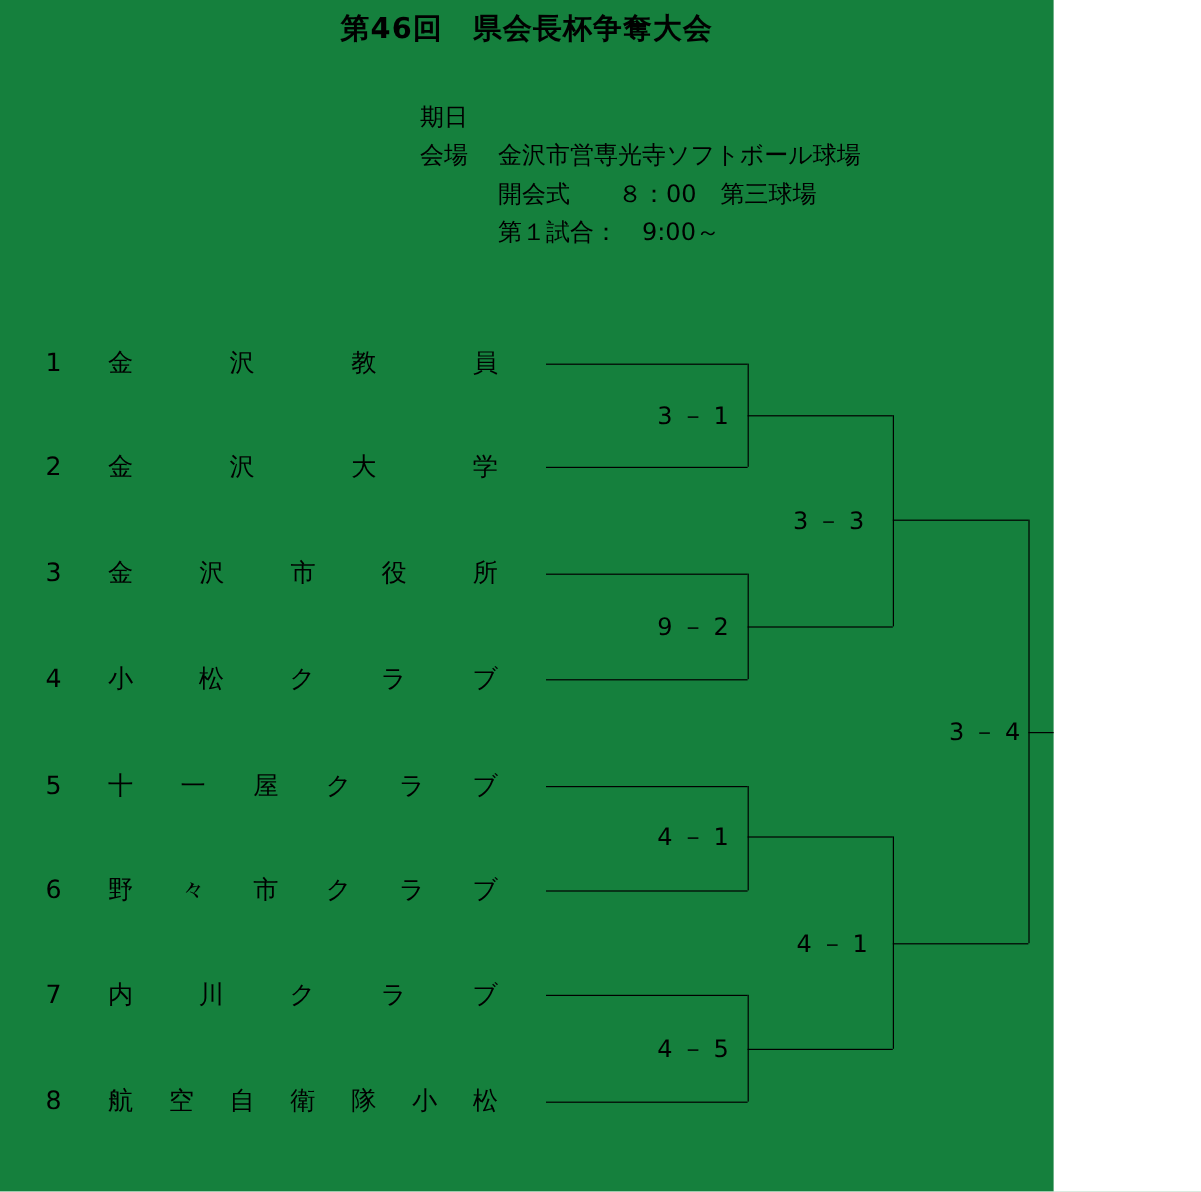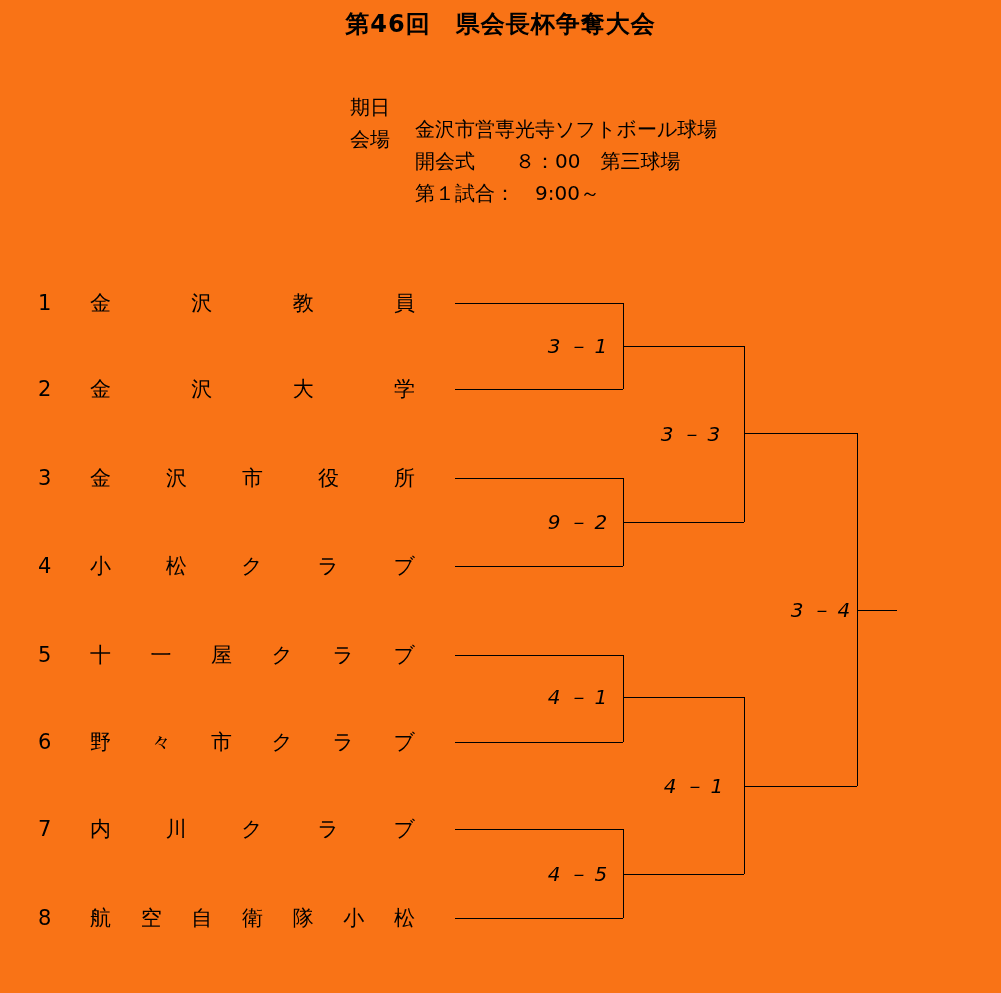--- a/index.html
+++ b/index.html
@@ -1,40 +1,40 @@
 <!DOCTYPE html>
 <html><head>
 <meta charset="utf-8">
 <style>
   html,body{margin:0;padding:0;background:#fff;}
   .page{
-    position:relative;width:1001px;height:993px;background:#f97316;
+    position:relative;width:878px;height:993px;background:#15803d;
     font-family:"DejaVu Sans","Liberation Sans",sans-serif;
     color:#000;overflow:hidden;
   }
   .title{
     position:absolute;top:8px;left:0;width:100%;
     text-align:center;font-size:24px;font-weight:bold;margin:0;
     letter-spacing:1px;
   }
-  .info-label{position:absolute;left:350px;font-size:20px;white-space:pre;margin-top:10px;}
+  .info-label{position:absolute;left:350px;font-size:20px;white-space:pre;}
   .info-value{position:absolute;left:415px;font-size:20px;white-space:pre;}
   .seed{
     position:absolute;left:38px;transform:translateY(-50%);
     font-size:21px;line-height:1;
   }
   .tname{
     position:absolute;left:90px;width:325px;transform:translateY(-50%);
     font-size:21px;line-height:1;display:flex;justify-content:space-between;
   }
   .hline{position:absolute;height:1px;background:#000;}
   .vline{position:absolute;width:1px;background:#000;}
   .match-label{
     position:absolute;transform:translate(-50%,-50%);
-    font-size:20px;letter-spacing:7px;white-space:nowrap;line-height:1;font-style:italic;
+    font-size:20px;letter-spacing:7px;white-space:nowrap;line-height:1;
   }
 </style>
 </head>
 <body>
 
 <div class="page">
 
   <h1 class="title">第46回　県会長杯争奪大会</h1>
 
   <span class="info-label" style="top:84px">期日</span>

